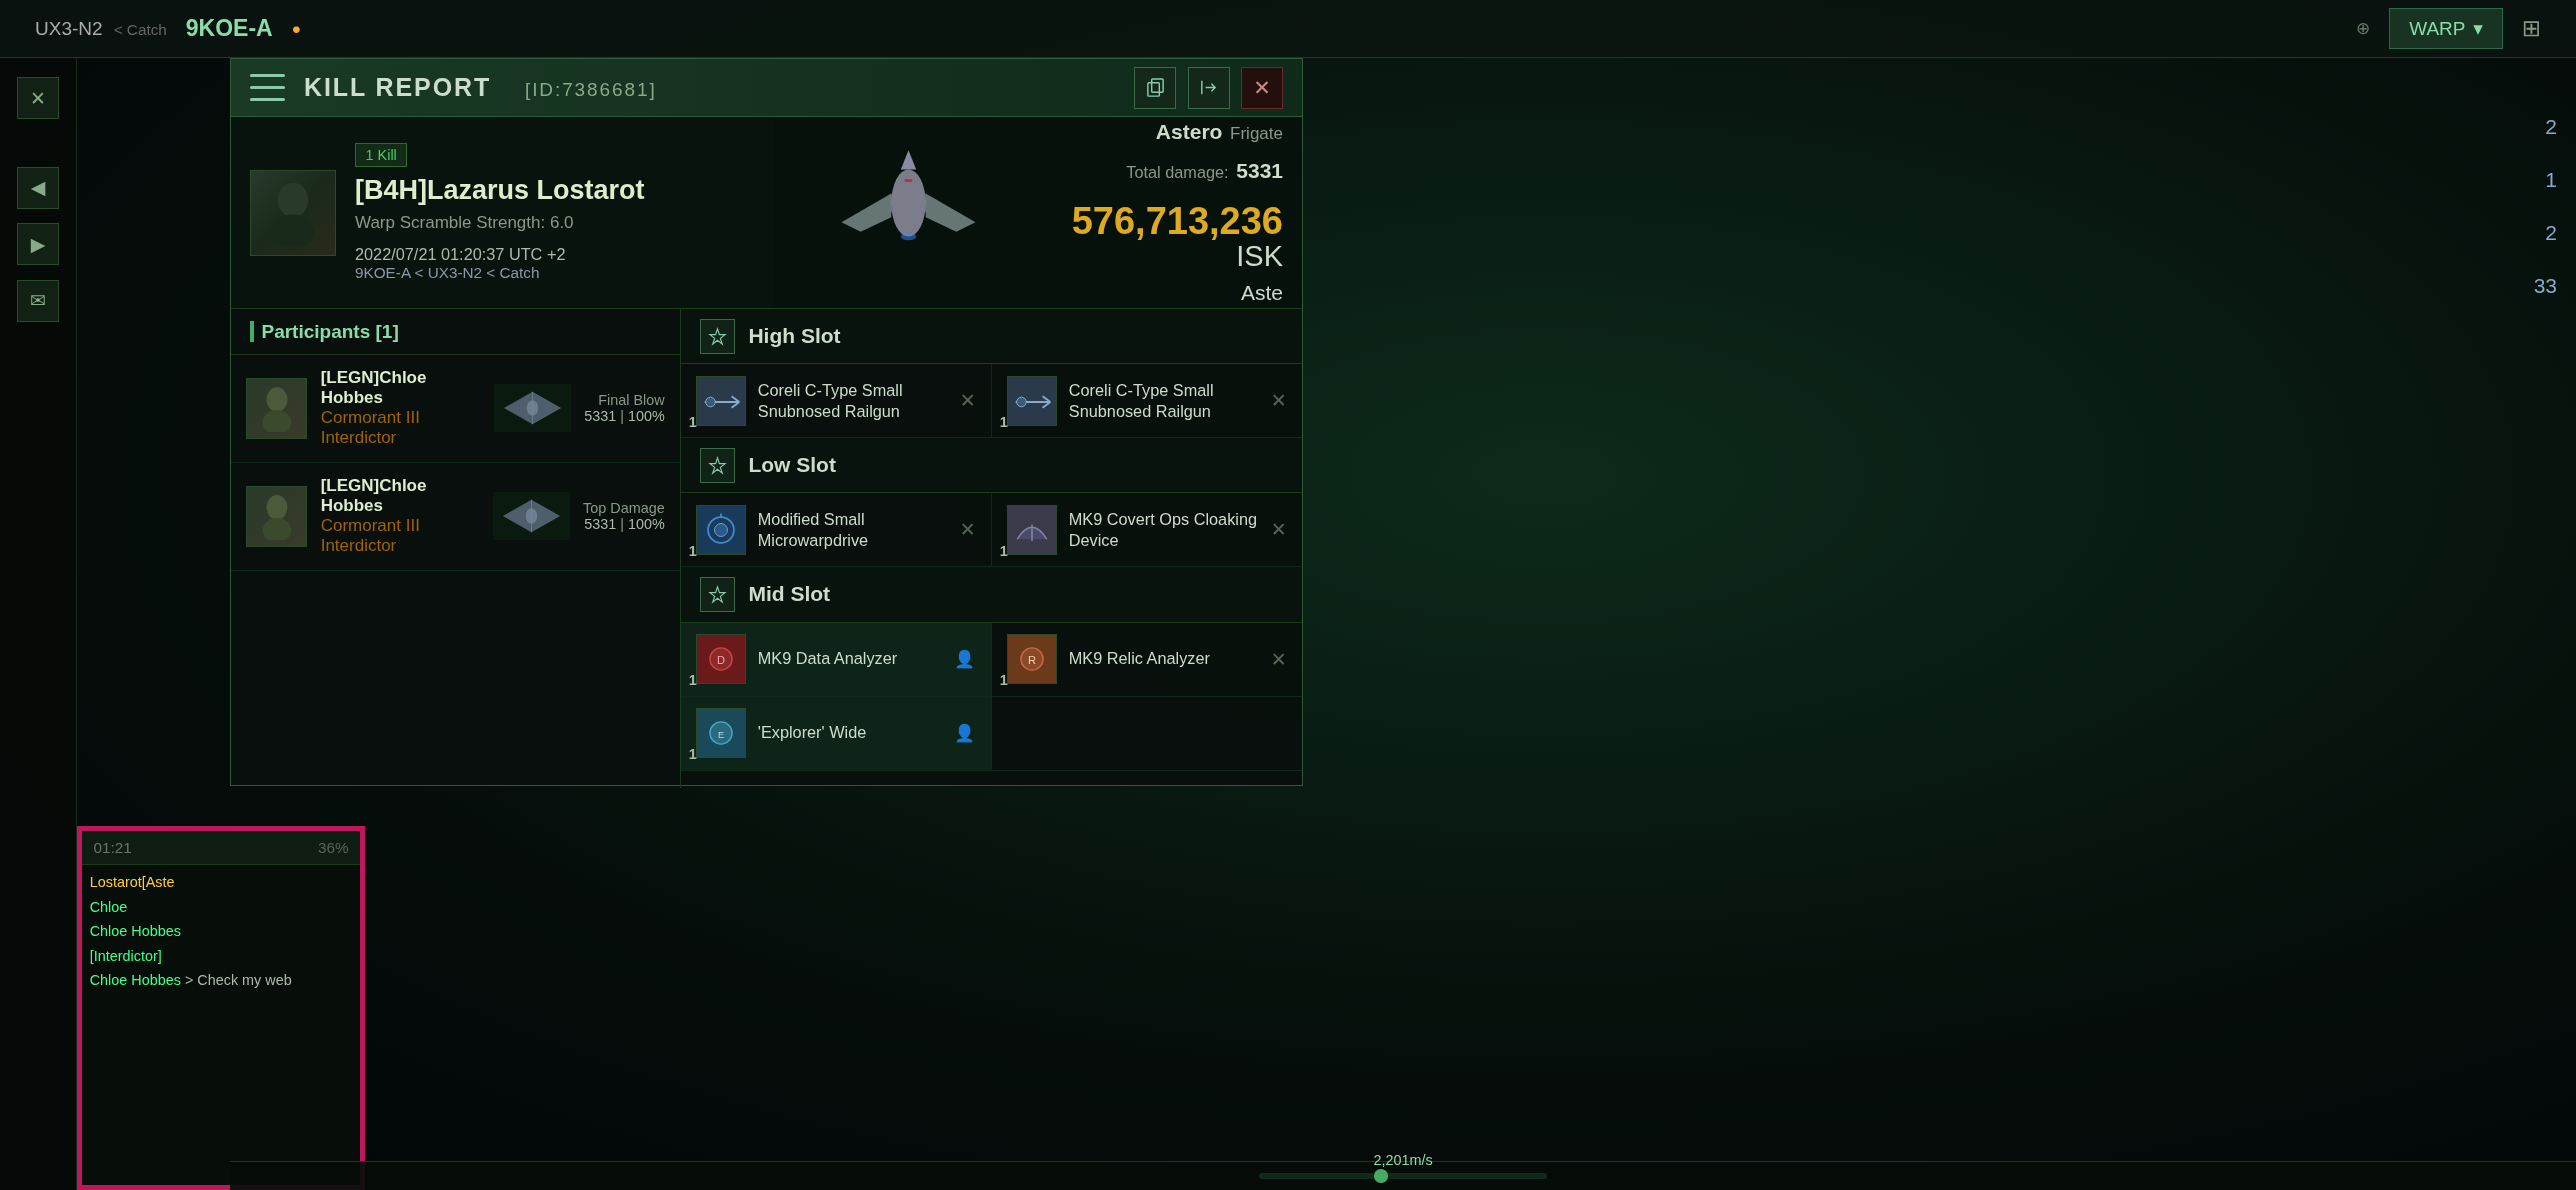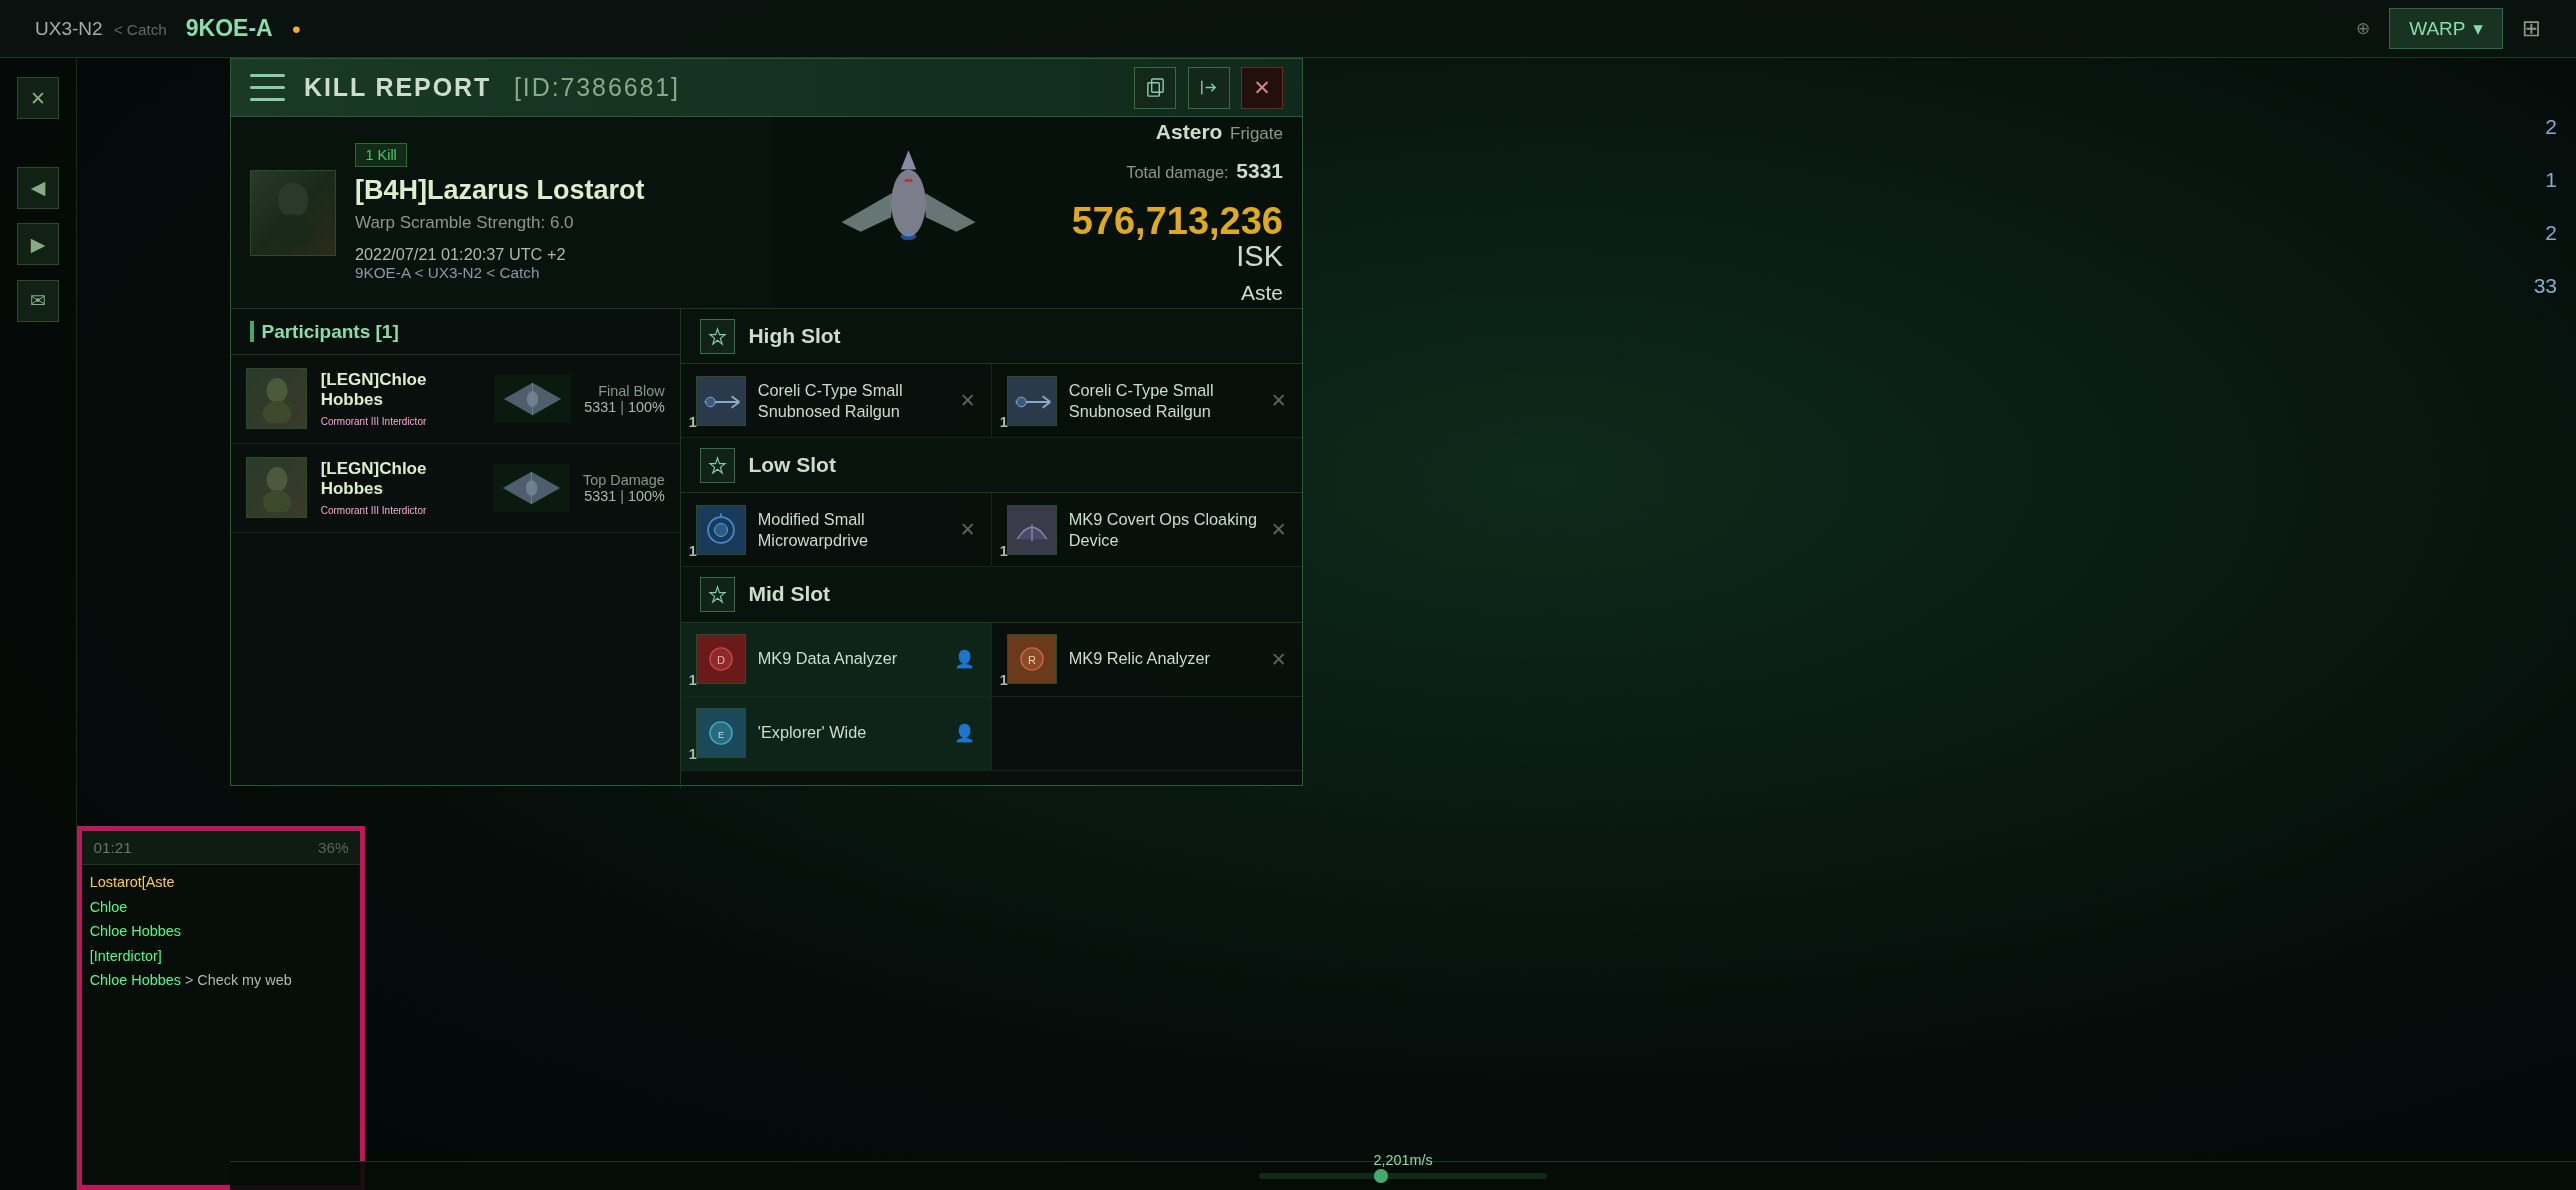--- a/index.html
+++ b/index.html
@@ -411,23 +411,23 @@
       flex: 1;
     }
 
     .participant-name {
       color: #ddeecc;
       font-size: 17px;
       font-weight: bold;
     }
 
     .participant-ship {
-      color: #f9a8d4;
-      font-size: 10px;
-      margin-top: 6px;
+      color: #a16207;
+      font-size: 17px;
+      margin-top: 0;
     }
 
     .participant-ship-img {
       width: 77px;
       height: 48px;
       background: #0a1a0f;
       display: flex;
       align-items: center;
       justify-content: center;
     }
@@ -686,21 +686,21 @@
 <div class="kill-report">
 
   <div class="kr-header">
     <div class="kr-menu-icon">
       <span></span>
         <span></span>
         <span></span>
     </div>
     <span class="kr-title">
       <span>KILL REPORT</span>
-      <span style="color:#88aa88;font-size:25px;margin-left:14px;font-weight:normal;">[ID:7386681]</span>
+      <span style="color:#88aa88;font-size:19px;margin-left:25px;font-weight:normal;">[ID:7386681]</span>
     </span>
     <div class="kr-actions">
       <div class="kr-action-btn">
         <svg width="21" height="21" viewBox="0 0 22 22" fill="none">
           <rect x="3" y="6" width="12" height="14" rx="1" stroke="#88ccaa" stroke-width="1.5" fill="none"></rect>
           <rect x="7" y="2" width="12" height="14" rx="1" stroke="#88ccaa" stroke-width="1.5" fill="none"></rect>
         </svg>
       </div>
       <div class="kr-action-btn">
         <svg width="21" height="21" viewBox="0 0 22 22" fill="none">

